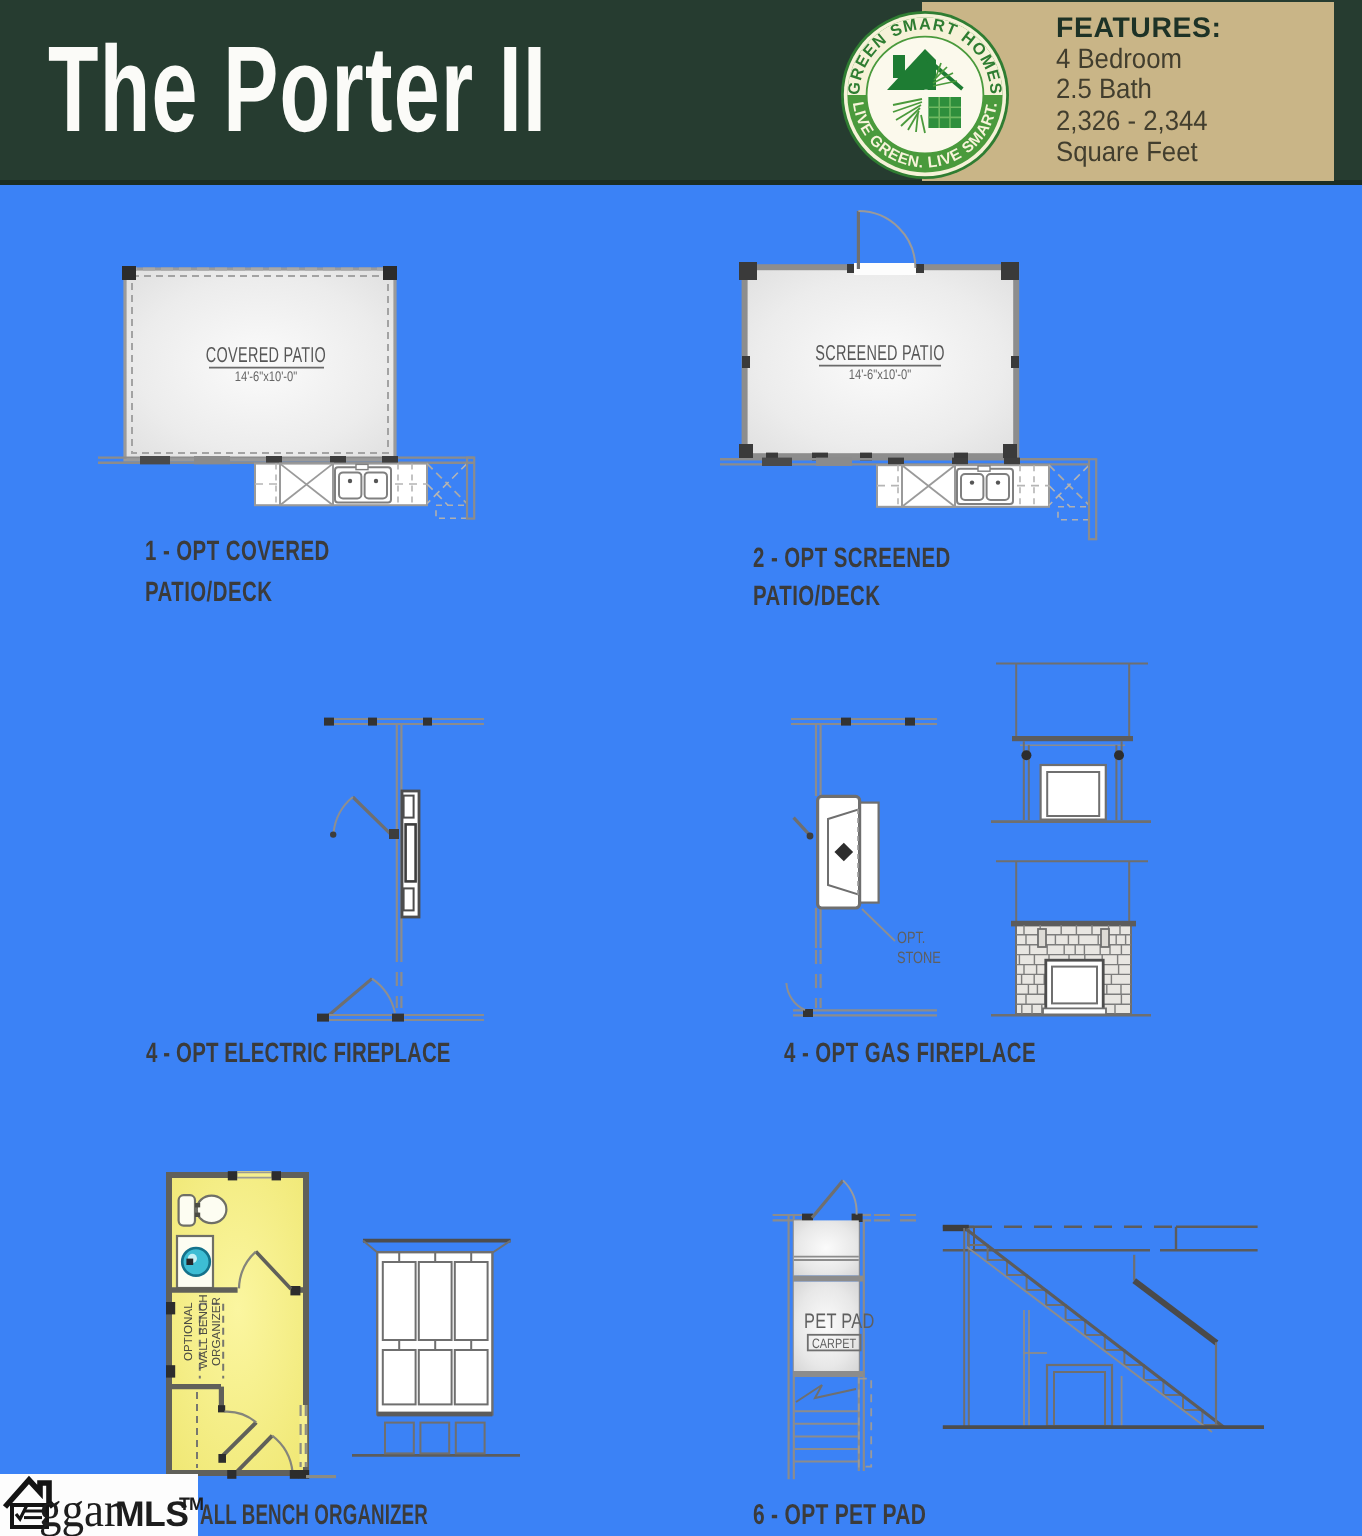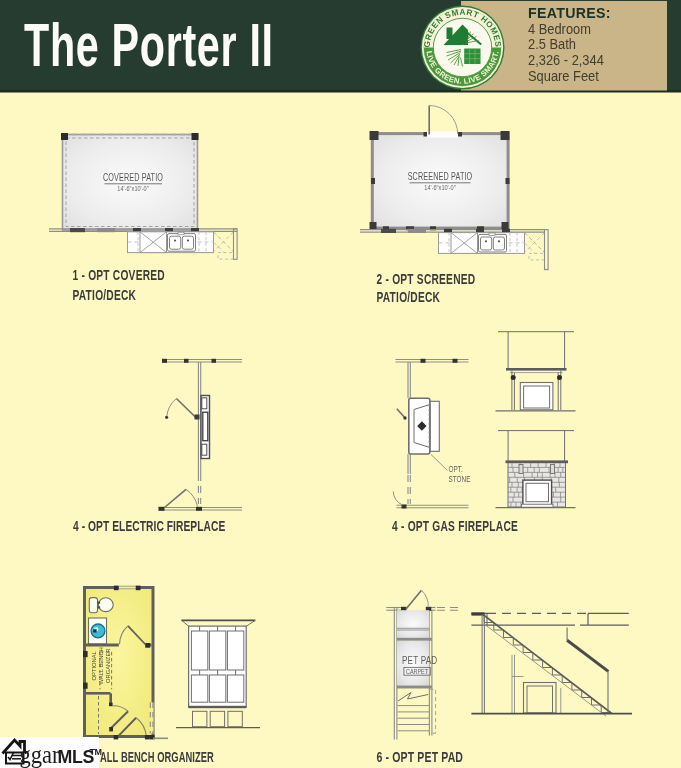--- a/index.html
+++ b/index.html
@@ -1,17 +1,17 @@
 <!DOCTYPE html>
 <html><head>
 <meta charset="utf-8">
 <title>The Porter II</title>
 <style>
   html,body { margin:0; padding:0; background:#ffffff; }
-  #sheet { position:relative; width:681px; height:768px; background:#fef9c3; overflow:hidden;
+  #sheet { position:relative; width:681px; height:768px; background:#3b82f6; overflow:hidden;
            font-family:"Liberation Sans", sans-serif; }
   svg { position:absolute; left:0; top:0; }
 </style>
 </head>
 <body>
 
 <div id="sheet">
 <svg width="681" height="768" viewBox="0 0 681 768">
 <defs>
   <radialGradient id="patioFill" cx="50%" cy="50%" r="65%">

